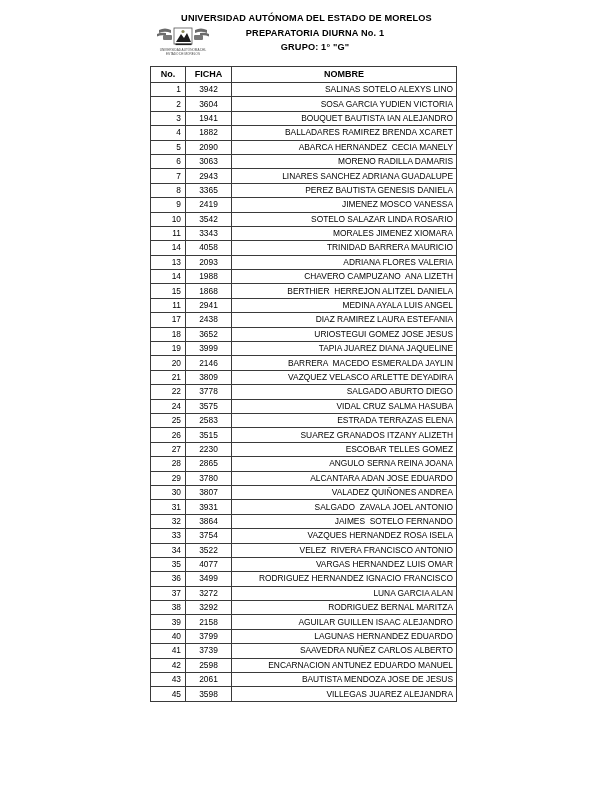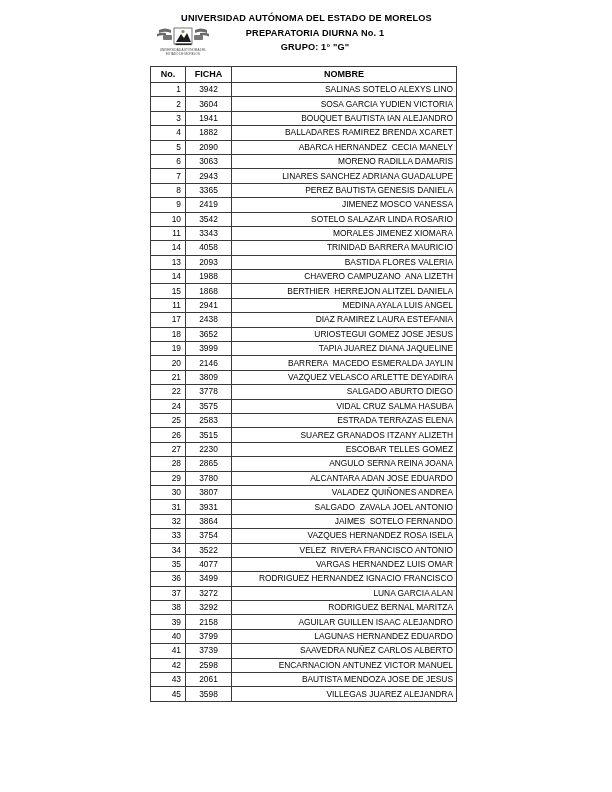--- a/index.html
+++ b/index.html
@@ -186,21 +186,21 @@
         <td class="name">MORALES JIMENEZ XIOMARA</td>
       </tr>
       <tr>
         <td class="num">14</td>
         <td class="ficha">4058</td>
         <td class="name">TRINIDAD BARRERA MAURICIO</td>
       </tr>
       <tr>
         <td class="num">13</td>
         <td class="ficha">2093</td>
-        <td class="name">BASTIDA FLORES VALERIA</td>
+        <td class="name">ADRIANA FLORES VALERIA</td>
       </tr>
       <tr>
         <td class="num">14</td>
         <td class="ficha">1988</td>
         <td class="name">CHAVERO CAMPUZANO  ANA LIZETH</td>
       </tr>
       <tr>
         <td class="num">15</td>
         <td class="ficha">1868</td>
         <td class="name">BERTHIER  HERREJON ALITZEL DANIELA</td>
@@ -326,21 +326,21 @@
         <td class="name">LAGUNAS HERNANDEZ EDUARDO</td>
       </tr>
       <tr>
         <td class="num">41</td>
         <td class="ficha">3739</td>
         <td class="name">SAAVEDRA NUÑEZ CARLOS ALBERTO</td>
       </tr>
       <tr>
         <td class="num">42</td>
         <td class="ficha">2598</td>
-        <td class="name">ENCARNACION ANTUNEZ VICTOR MANUEL</td>
+        <td class="name">ENCARNACION ANTUNEZ EDUARDO MANUEL</td>
       </tr>
       <tr>
         <td class="num">43</td>
         <td class="ficha">2061</td>
         <td class="name">BAUTISTA MENDOZA JOSE DE JESUS</td>
       </tr>
       <tr>
         <td class="num">45</td>
         <td class="ficha">3598</td>
         <td class="name">VILLEGAS JUAREZ ALEJANDRA</td>

